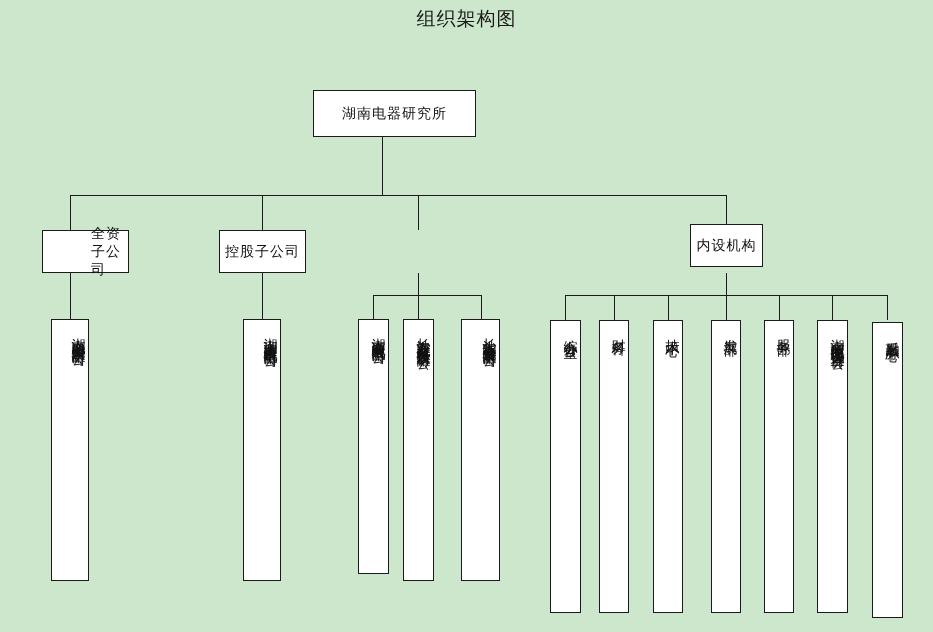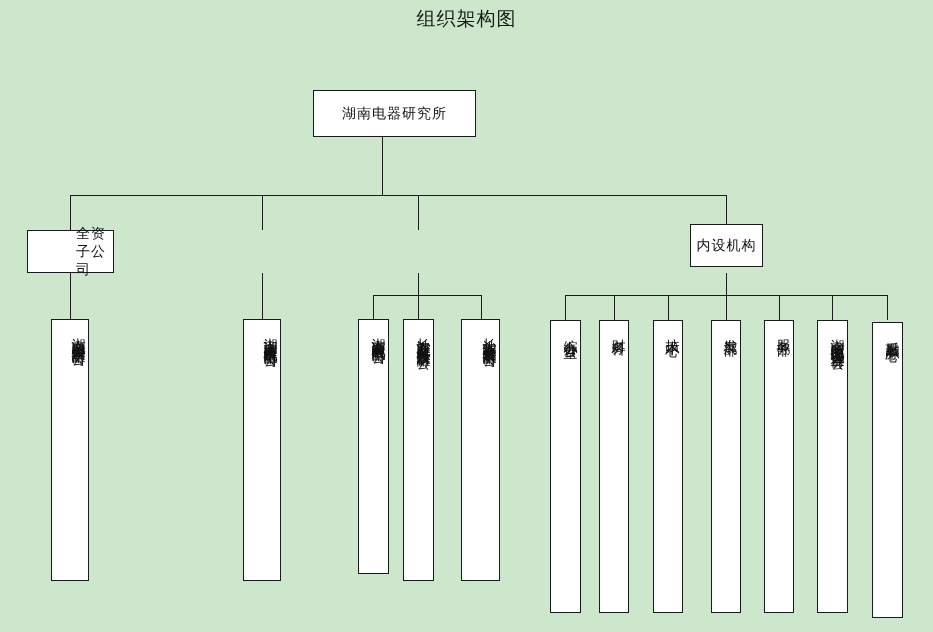--- a/index.html
+++ b/index.html
@@ -82,24 +82,27 @@
 
   <div class="conn vline" style="left:382px; top:137px; height:58px;"></div>
 
   <div class="conn hline" style="left:70px; top:195px; width:656px;"></div>
 
   <div class="conn vline" style="left:70px; top:195px; height:35px;"></div>
   <div class="conn vline" style="left:262px; top:195px; height:35px;"></div>
   <div class="conn vline" style="left:418px; top:195px; height:35px;"></div>
   <div class="conn vline" style="left:726px; top:195px; height:35px;"></div>
 
-  <div class="node h" style="left:27px; top:230px; width:87px; height:43px;padding-left:48px;">
+  <div class="node h" style="left:42px; top:230px; width:87px; height:43px;padding-left:48px;">
     <span>全资子公司</span>
   </div>
 
+  <div class="node h" style="left:219px; top:230px; width:87px; height:43px;">
+    <span>控股子公司</span>
+  </div>
 
 
   <div class="node h" style="left:690px; top:224px; width:73px; height:43px;">
     <span>内设机构</span>
   </div>
 
   <div class="conn vline" style="left:70px; top:273px; height:46px;"></div>
   <div class="node v" style="left:51px; top:319px; width:38px; height:262px;">
     <span class="vtext">湖南电器检测所有限公司</span>
   </div>

